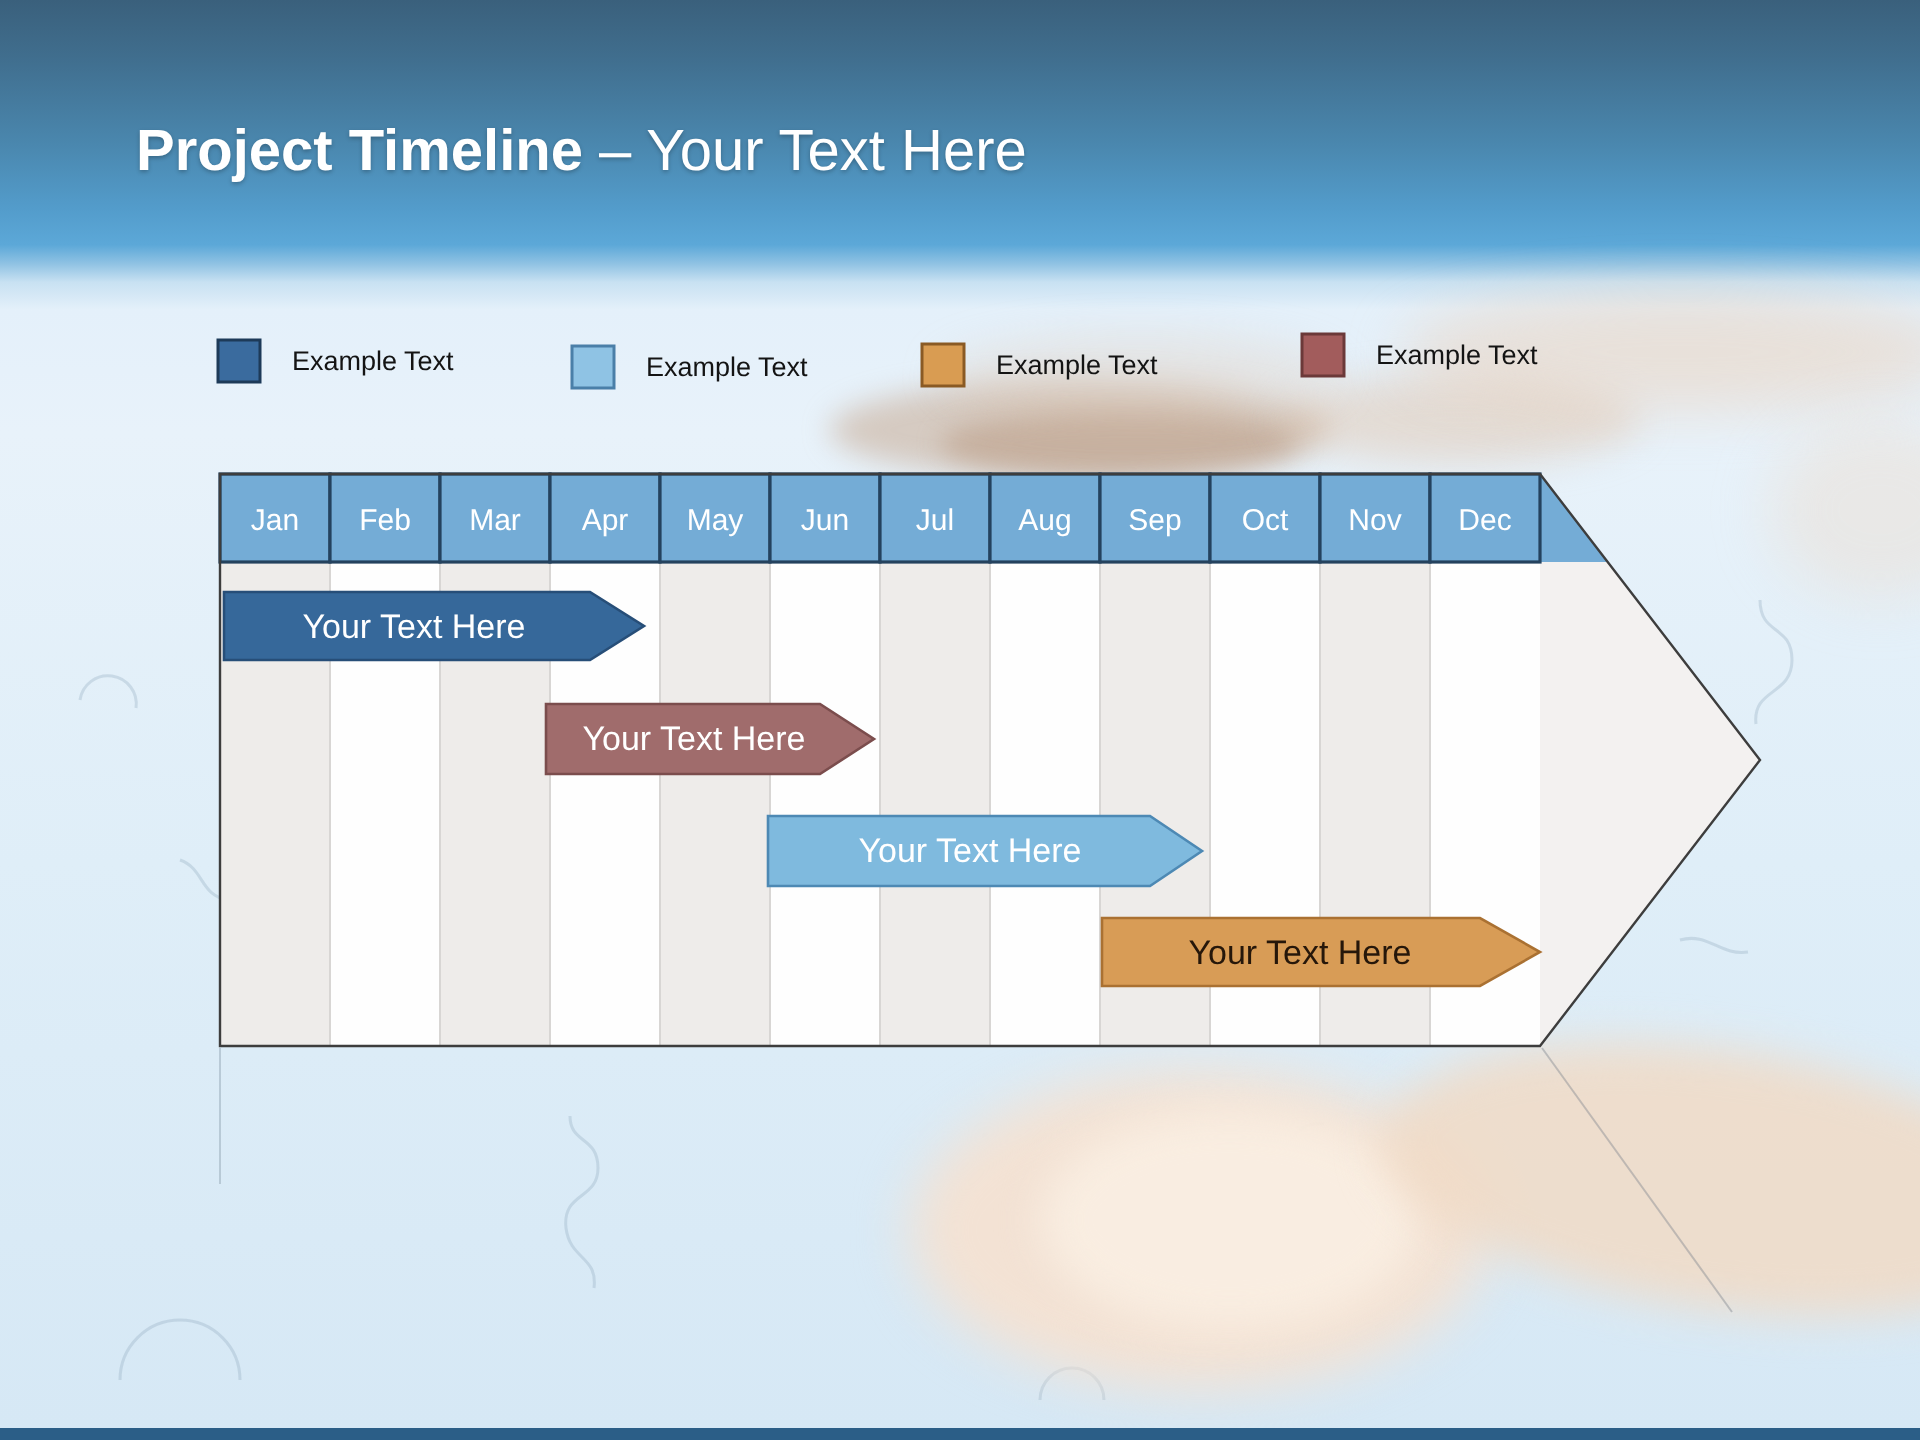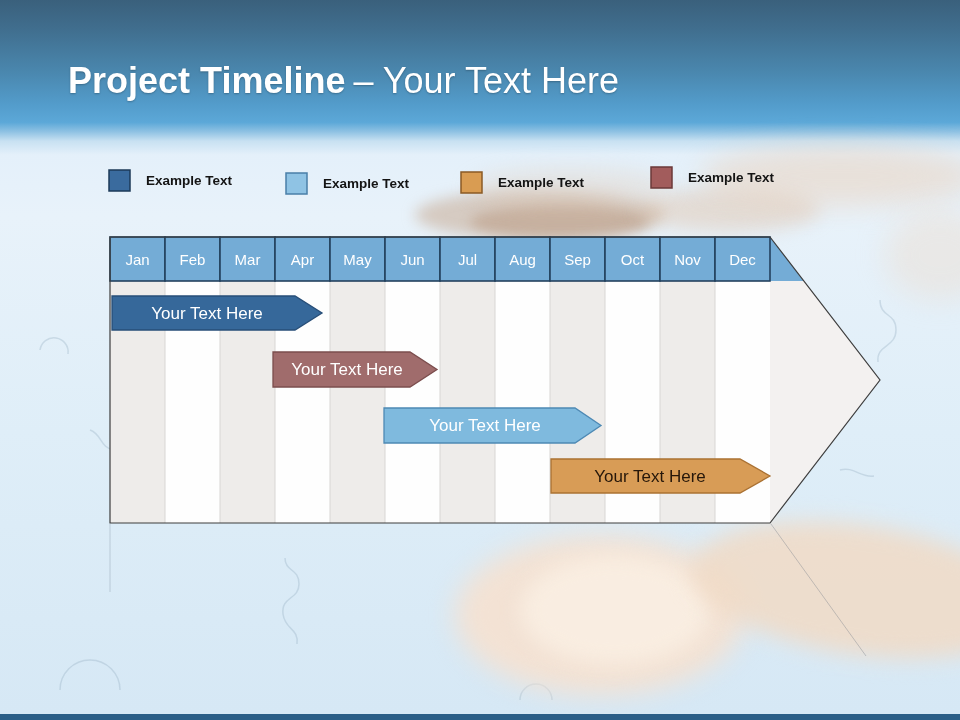--- a/index.html
+++ b/index.html
@@ -14,27 +14,27 @@
   .blob{position:absolute;border-radius:50%;}
   .b-fingers{left:415px;top:190px;width:250px;height:50px;background:rgba(196,163,138,.5);filter:blur(7px);}
   .b-fingers2{left:470px;top:205px;width:180px;height:34px;background:rgba(181,146,120,.45);filter:blur(6px);}
   .b-wrist{left:640px;top:188px;width:180px;height:44px;background:rgba(222,192,168,.45);filter:blur(9px);}
   .b-corner{left:700px;top:146px;width:280px;height:60px;background:rgba(236,209,188,.5);filter:blur(13px);}
   .b-right{left:885px;top:210px;width:110px;height:90px;background:rgba(238,214,196,.35);filter:blur(14px);}
   .b-leg3{left:470px;top:168px;width:200px;height:40px;background:rgba(225,198,175,.3);filter:blur(10px);}
   .b-fist{left:455px;top:535px;width:290px;height:160px;background:rgba(244,226,210,.95);filter:blur(13px);}
   .b-fist2{left:520px;top:555px;width:190px;height:110px;background:rgba(250,238,226,.9);filter:blur(10px);}
   .b-forearm{left:690px;top:525px;width:340px;height:130px;background:rgba(241,218,198,.85);filter:blur(11px);transform:rotate(8deg);}
-  .title{position:absolute;left:68px;top:60px;font-size:36px;color:#ffffff;
+  .title{position:absolute;left:68px;top:60px;font-size:29px;color:#ffffff;
     text-shadow:0 1px 2px rgba(0,0,0,.25);white-space:nowrap;}
   .title .bold{font-weight:bold;}
   .title .light{font-weight:normal;margin-left:8px;}
   .legend-item{position:absolute;display:flex;align-items:center;}
   .legend-item .chip{display:block;}
-  .legend-item .lab{margin-left:15px;font-size:13.5px;font-weight:bold;color:#141414;}
+  .legend-item .lab{margin-left:15px;font-size:13.5px;font-weight:normal;color:#141414;}
   .tl-svg{position:absolute;left:0;top:0;}
   svg text{font-family:"Liberation Sans", sans-serif;}
   .month-label{font-size:15px;fill:#ffffff;}
   .bar-label{font-size:17px;}
   .puzzle path{fill:none;stroke:rgba(140,165,185,.30);stroke-width:1.5;}
 </style>
 </head>
 <body>
 
 <div class="slide">

